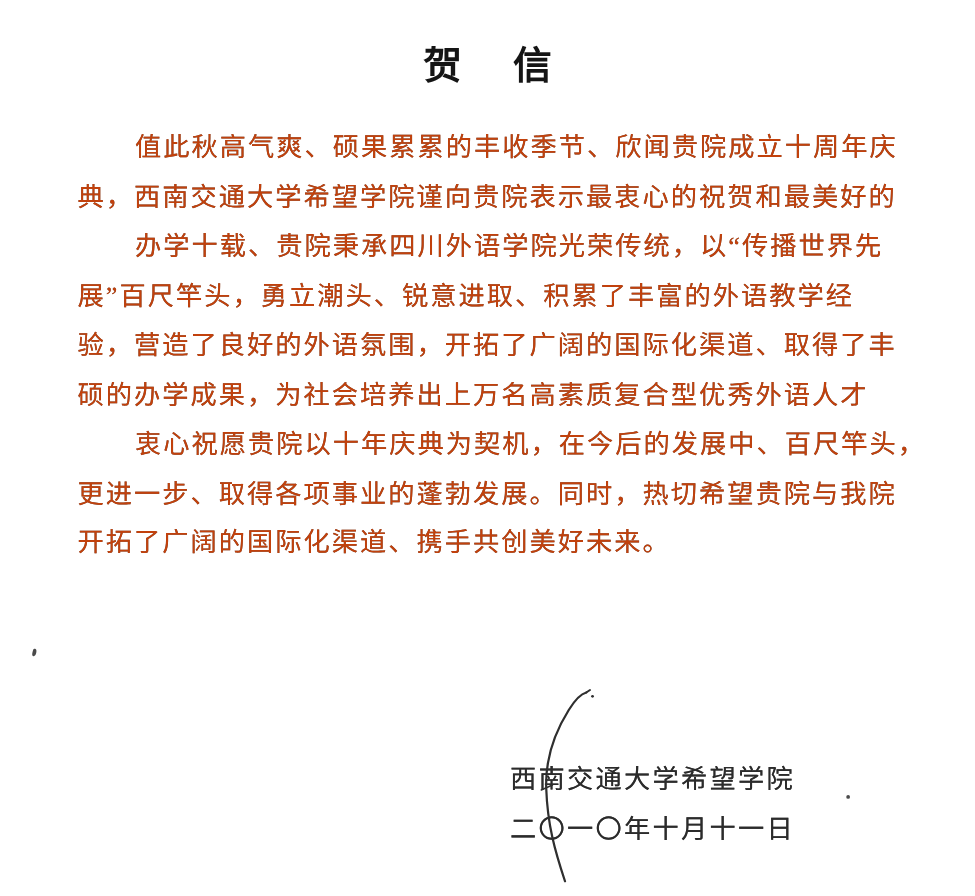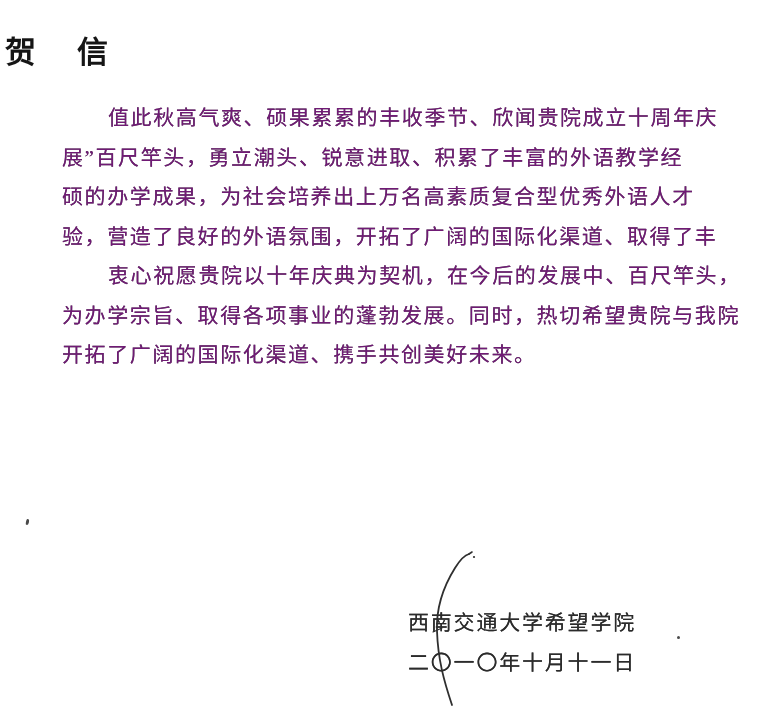--- a/index.html
+++ b/index.html
@@ -15,40 +15,40 @@
     background: #ffffff;
     overflow: hidden;
     color: #262626;
   }
   .title {
     position: absolute;
     top: 27px;
     left: 0;
     width: 100%;
     margin: 0;
-    text-align: left;
+    text-align: center;
     font-size: 31px;
     font-weight: bold;
     letter-spacing: 5px;
     color: #151515;
     text-indent: 5px; 
   }
   .letter-body {
     position: absolute;
     top: 99px;
     left: 62px;
     width: 662px;
   }
   .line {
     height: 39.5px;
     line-height: 39.5px;
     font-size: 21px;
     letter-spacing: 1.6px;
     white-space: nowrap;
-    color: #701a75;
+    color: #c2410c;
     
     text-shadow: 0 0 0.4px #555;
   }
   .line.indent {
     padding-left: 46px;
   }
   .sign-block {
     position: absolute;
     top: 603px;
     left: 408px;
@@ -81,25 +81,27 @@
 </head>
 <body>
 
 <div class="page">
 
   <h1 class="title">贺　信</h1>
 
   <div class="letter-body">
 
   <div class="line indent">值此秋高气爽、硕果累累的丰收季节、欣闻贵院成立十周年庆</div>
+      <div class="line">典，西南交通大学希望学院谨向贵院表示最衷心的祝贺和最美好的</div>
+      <div class="line indent">办学十载、贵院秉承四川外语学院光荣传统，以“传播世界先</div>
       <div class="line">展”百尺竿头，勇立潮头、锐意进取、积累了丰富的外语教学经</div>
+      <div class="line">验，营造了良好的外语氛围，开拓了广阔的国际化渠道、取得了丰</div>
       <div class="line">硕的办学成果，为社会培养出上万名高素质复合型优秀外语人才</div>
-      <div class="line">验，营造了良好的外语氛围，开拓了广阔的国际化渠道、取得了丰</div>
       <div class="line indent">衷心祝愿贵院以十年庆典为契机，在今后的发展中、百尺竿头，</div>
-      <div class="line">为办学宗旨、取得各项事业的蓬勃发展。同时，热切希望贵院与我院</div>
+      <div class="line">更进一步、取得各项事业的蓬勃发展。同时，热切希望贵院与我院</div>
       <div class="line">开拓了广阔的国际化渠道、携手共创美好未来。</div>
     </div>
 
   <div class="sign-block">
     <div class="sign-line">西南交通大学希望学院</div>
     <div class="sign-line">二〇一〇年十月十一日</div>
   </div>
 
   <svg class="crease" viewBox="0 0 52 165" aria-hidden="true">
     <path d="M 44,6 C 40,7 35,12 30,20 C 20,36 11,58 12,83 C 13,112 19,133 27,157" fill="none" stroke="#2f2f2f" stroke-width="1.8" stroke-linecap="round"></path>

